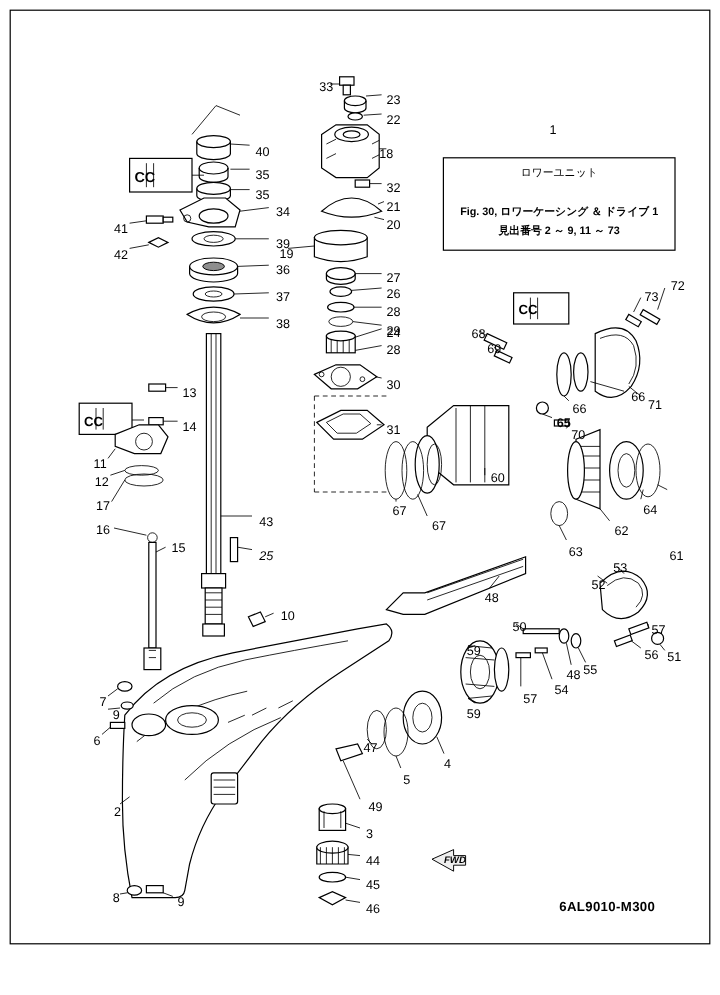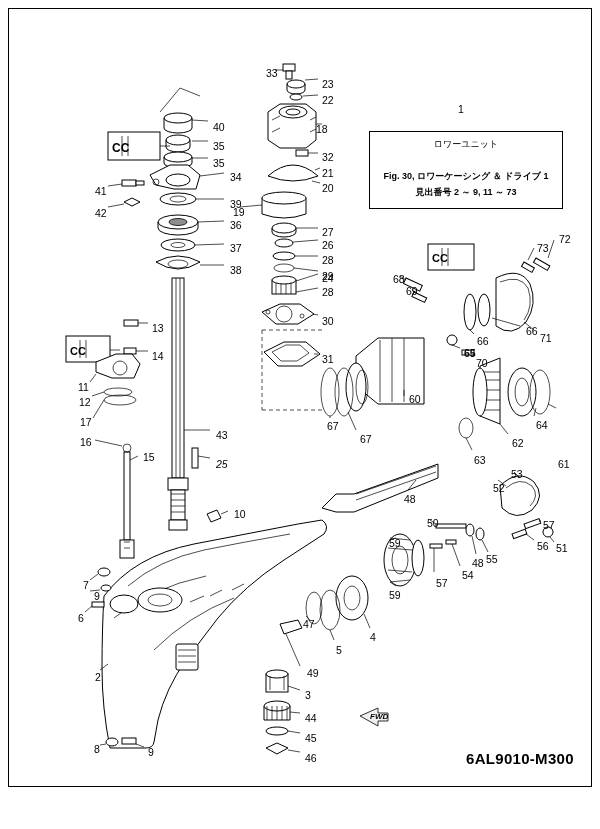--- a/index.html
+++ b/index.html
@@ -6,21 +6,21 @@
   body{width:600px;height:829px;position:relative;font-family:"Liberation Sans",sans-serif;color:#000;}
   #sheet{position:absolute;inset:0;}
   .frame{position:absolute;left:8px;top:8px;width:584px;height:779px;border:1px solid #000;box-sizing:border-box;}
   .title{position:absolute;left:372px;top:62px;font-size:17px;font-style:italic;font-weight:bold;letter-spacing:.4px;}
   .legend{position:absolute;left:369px;top:131px;width:194px;height:78px;border:1px solid #000;box-sizing:border-box;}
   .legend .l1{position:absolute;left:0;right:0;top:6px;text-align:center;font-size:9px;}
   .legend .l2{position:absolute;left:0;right:0;top:20px;text-align:center;font-size:9px;}
   .legend .l3{position:absolute;left:0;right:0;top:38px;text-align:center;font-size:9px;font-weight:bold;}
   .legend .l4{position:absolute;left:0;right:0;top:54px;text-align:center;font-size:9px;font-weight:bold;}
   .partno{position:absolute;font-size:10.5px;line-height:11px;white-space:nowrap;}
-  .code{position:absolute;left:466px;top:750px;font-size:15px;font-weight:bold;letter-spacing:.3px;}
+  .code{position:absolute;left:466px;top:750px;font-size:11px;font-weight:bold;letter-spacing:.3px;}
   .fwd-label{position:absolute;left:370px;top:712px;font-size:8px;font-weight:bold;font-style:italic;}
   svg.art{position:absolute;left:0;top:0;width:600px;height:829px;}
   .st{fill:none;stroke:#000;stroke-width:1;}
   .stf{fill:#fff;stroke:#000;stroke-width:1;}
   .thin{fill:none;stroke:#000;stroke-width:.7;}
   .lead{fill:none;stroke:#000;stroke-width:.7;}
   .shade{fill:#efefef;stroke:#000;stroke-width:.8;}
   .dark{fill:#8e8e8e;stroke:#000;stroke-width:.8;}
   .dash{fill:none;stroke:#000;stroke-width:.7;stroke-dasharray:4 3;}
 </style>

